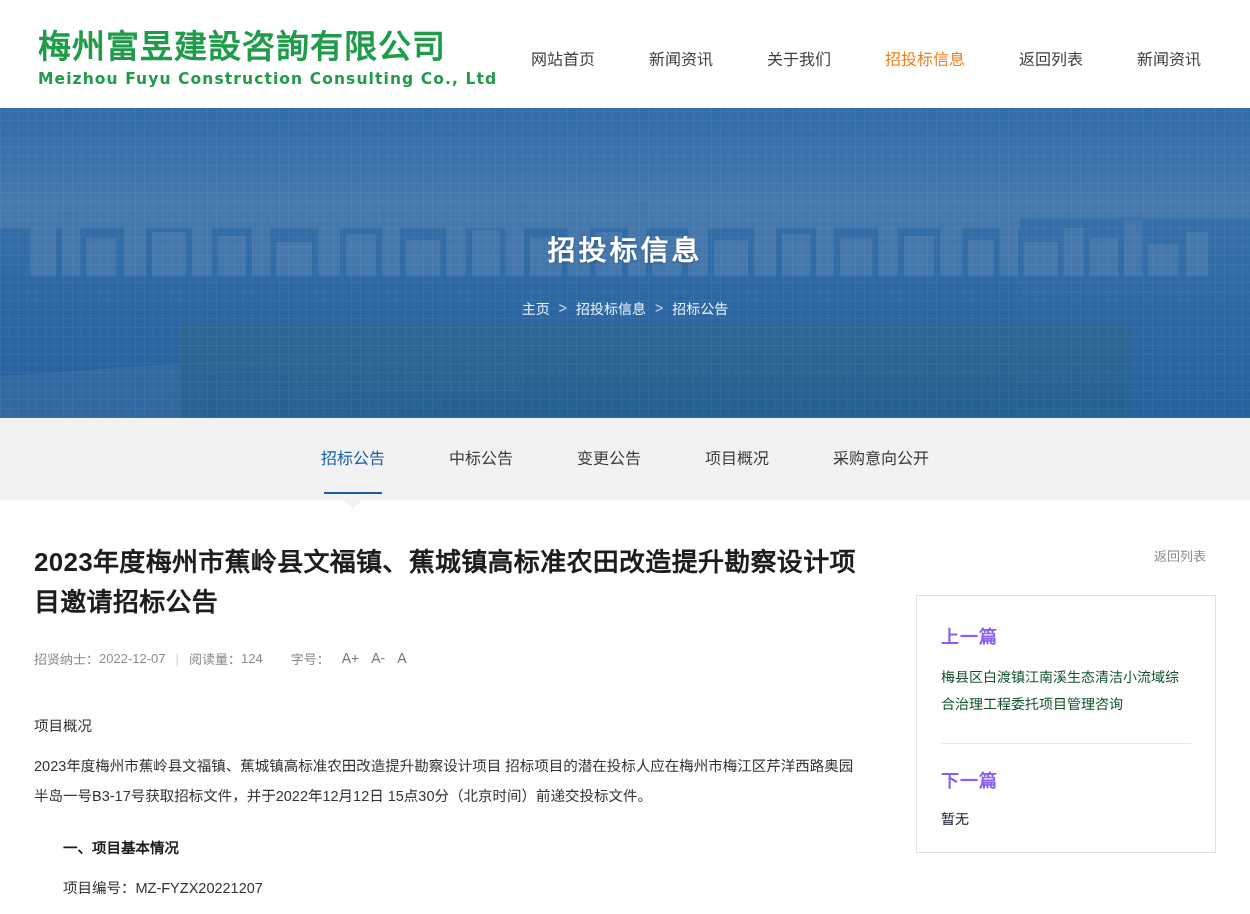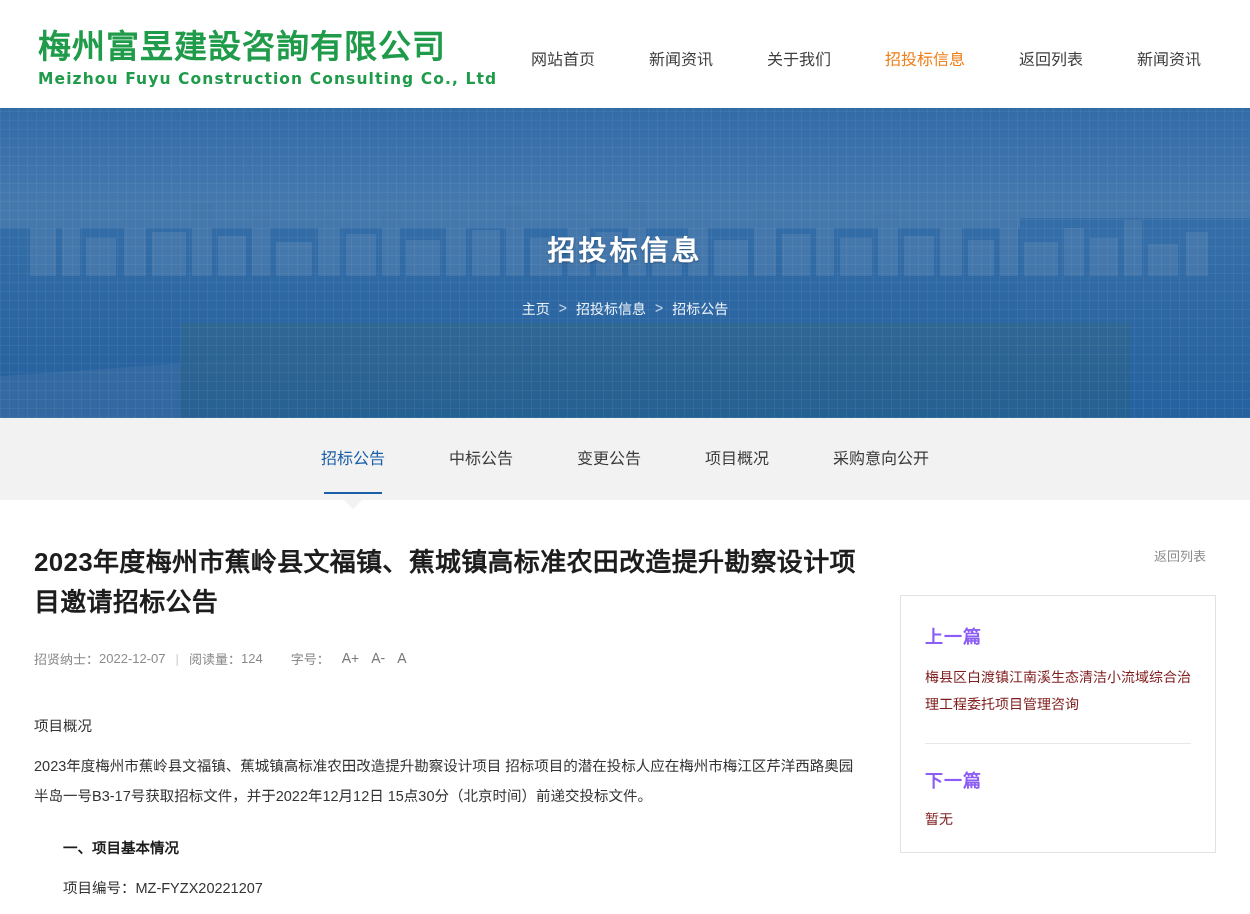--- a/index.html
+++ b/index.html
@@ -186,21 +186,21 @@
     width: 0; height: 0;
     border-left: 9px solid transparent;
     border-right: 9px solid transparent;
     border-top: 9px solid #f2f2f2;
   }
 
   
   .page-body {
     display: flex;
     padding: 42px 34px 0 34px;
-    gap: 0;
+    gap: 16px;
   }
   .article {
     width: 860px;
     flex: 0 0 auto;
     padding-right: 30px;
   }
   .article-title {
     font-size: 26px;
     line-height: 1.55;
     font-weight: bold;
@@ -264,31 +264,31 @@
   }
   .side-block-title {
     font-size: 18px;
     font-weight: bold;
     color: #8b5cf6;
     letter-spacing: 1px;
     margin-bottom: 16px;
   }
   .side-block-text {
     font-size: 14px;
-    color: #7f1d1d;
+    color: #14532d;
     line-height: 1.95;
     cursor: pointer;
   }
   .side-sep {
     border-top: 1px solid #e8e8e8;
     margin: 24px 0 22px 0;
   }
   .side-empty {
     font-size: 14px;
-    color: #7f1d1d;
+    color: #0f172a;
   }
 </style>
 </head>
 <body>
 
 <div class="site-header">
   <div class="logo-block">
     <div class="logo-cn">梅州富昱建設咨詢有限公司</div>
     <div class="logo-en">Meizhou Fuyu Construction Consulting Co., Ltd</div>
   </div>

